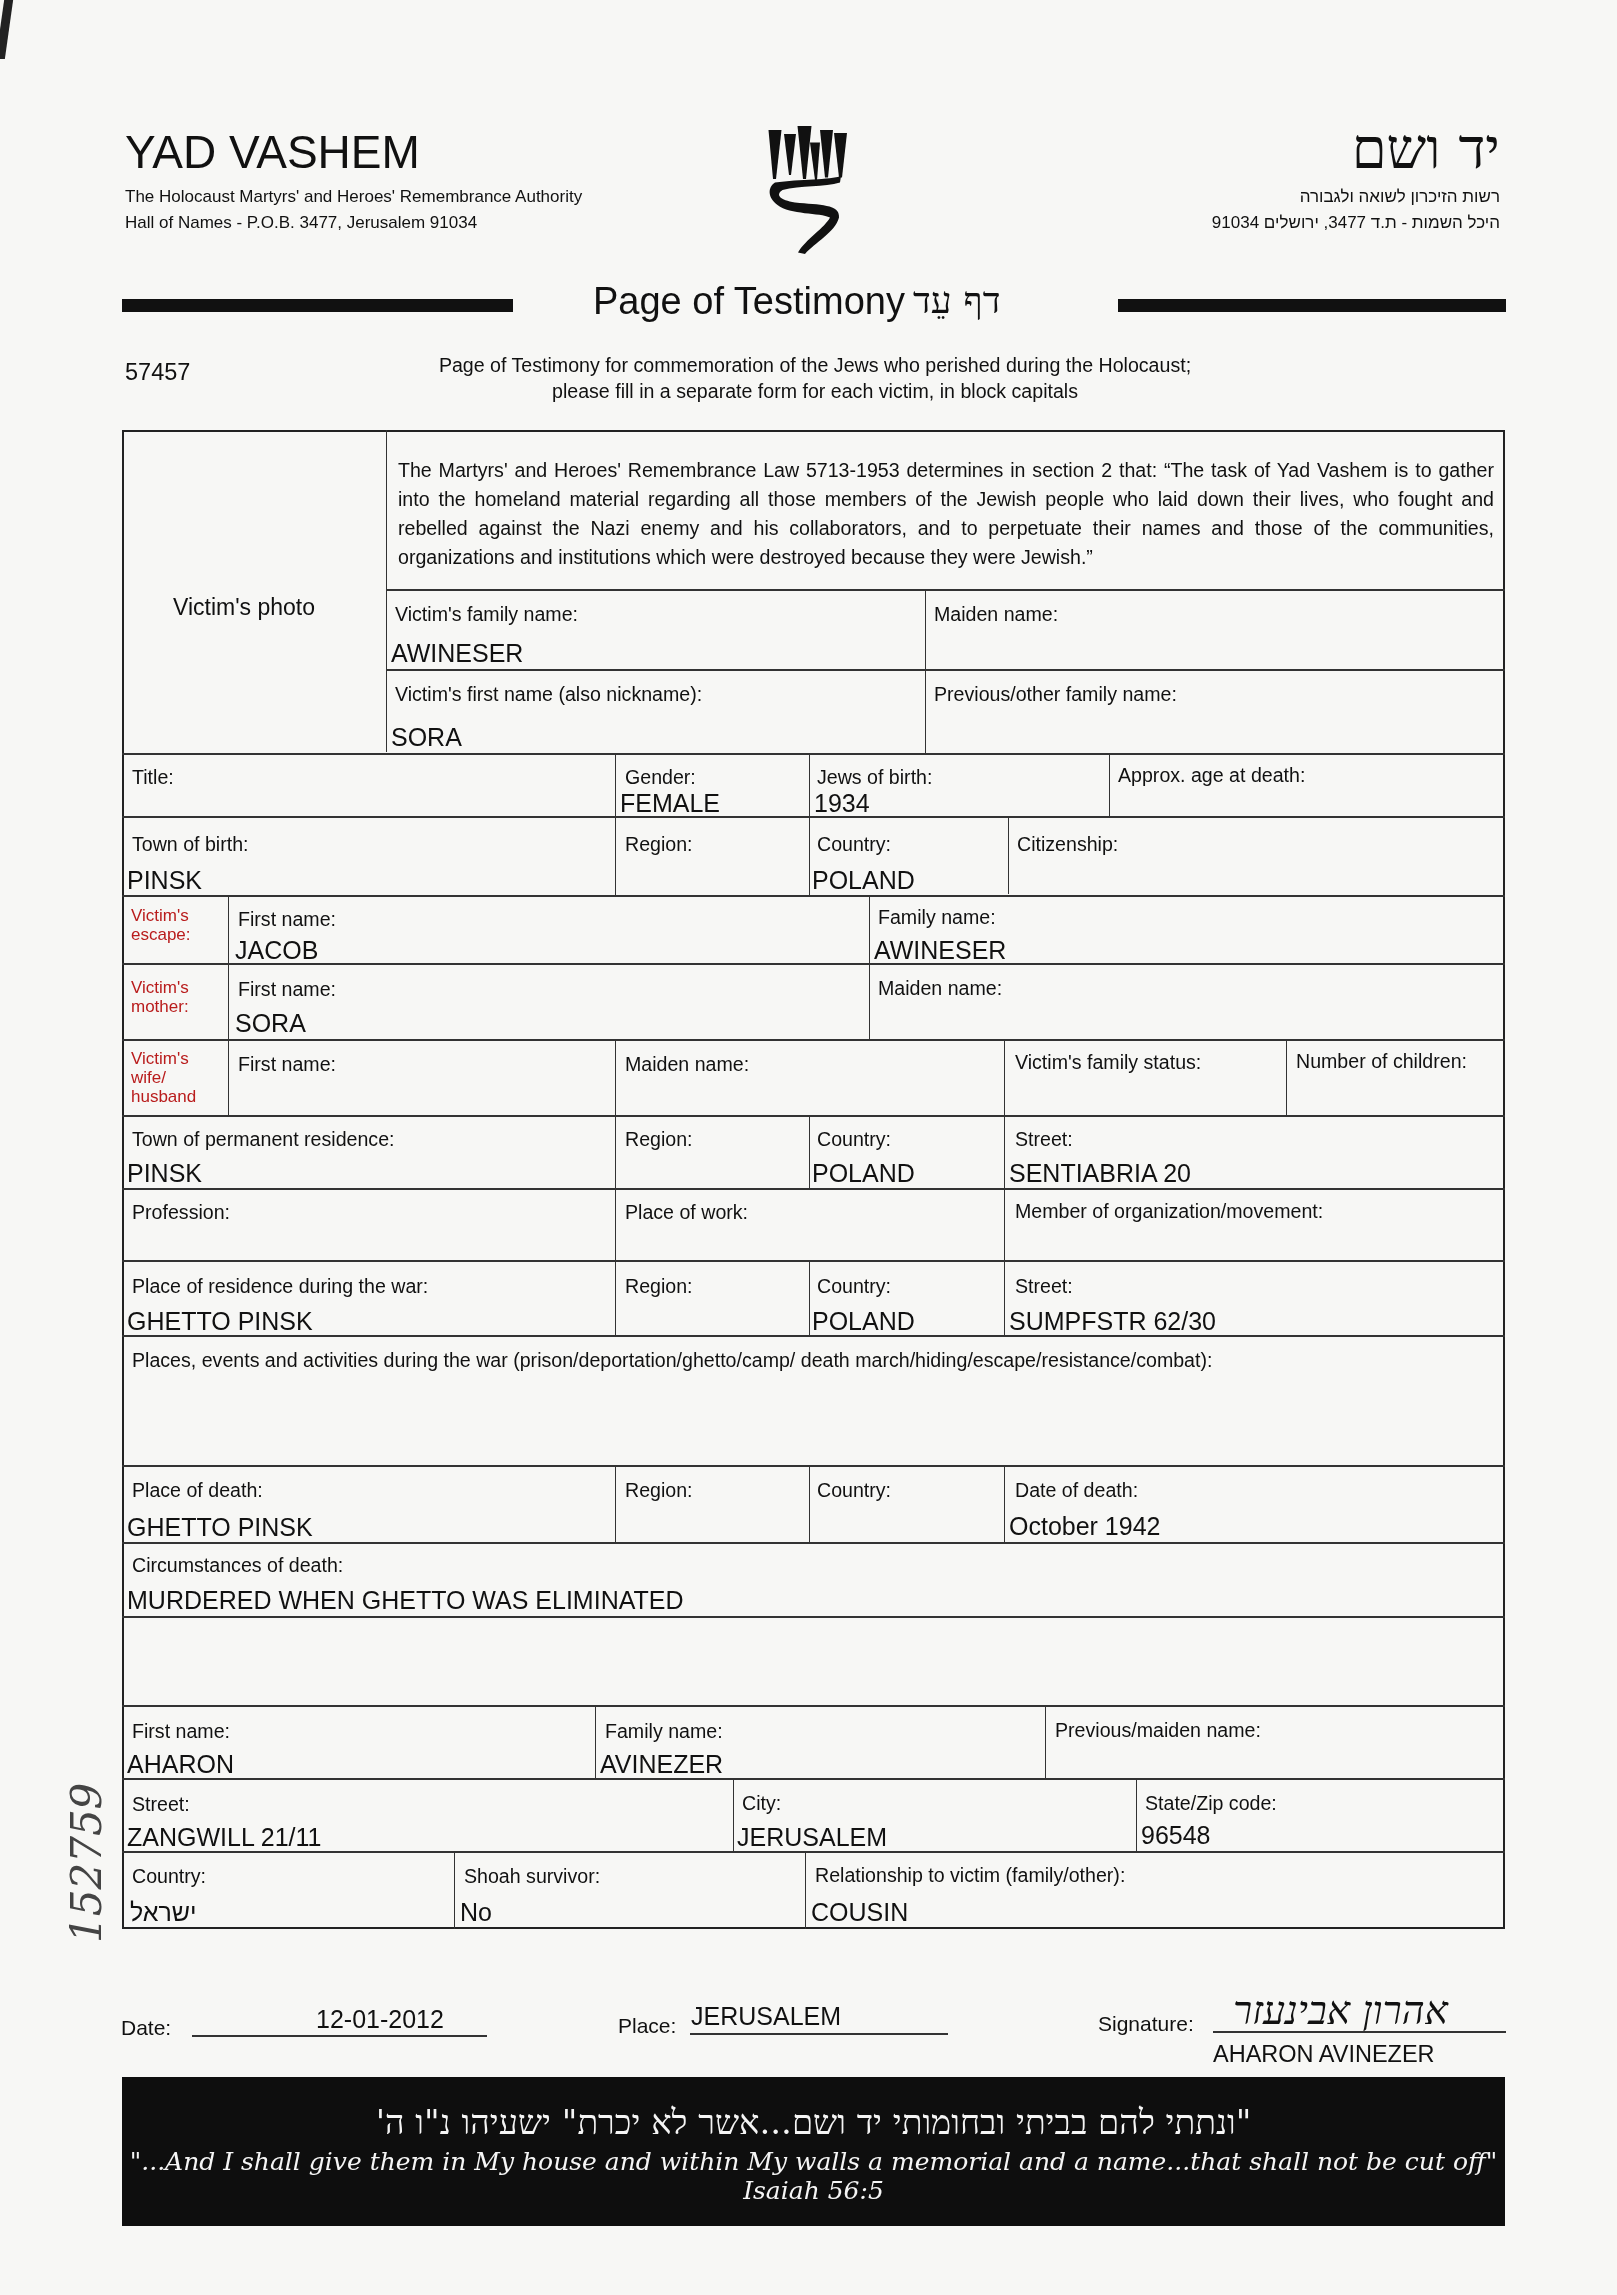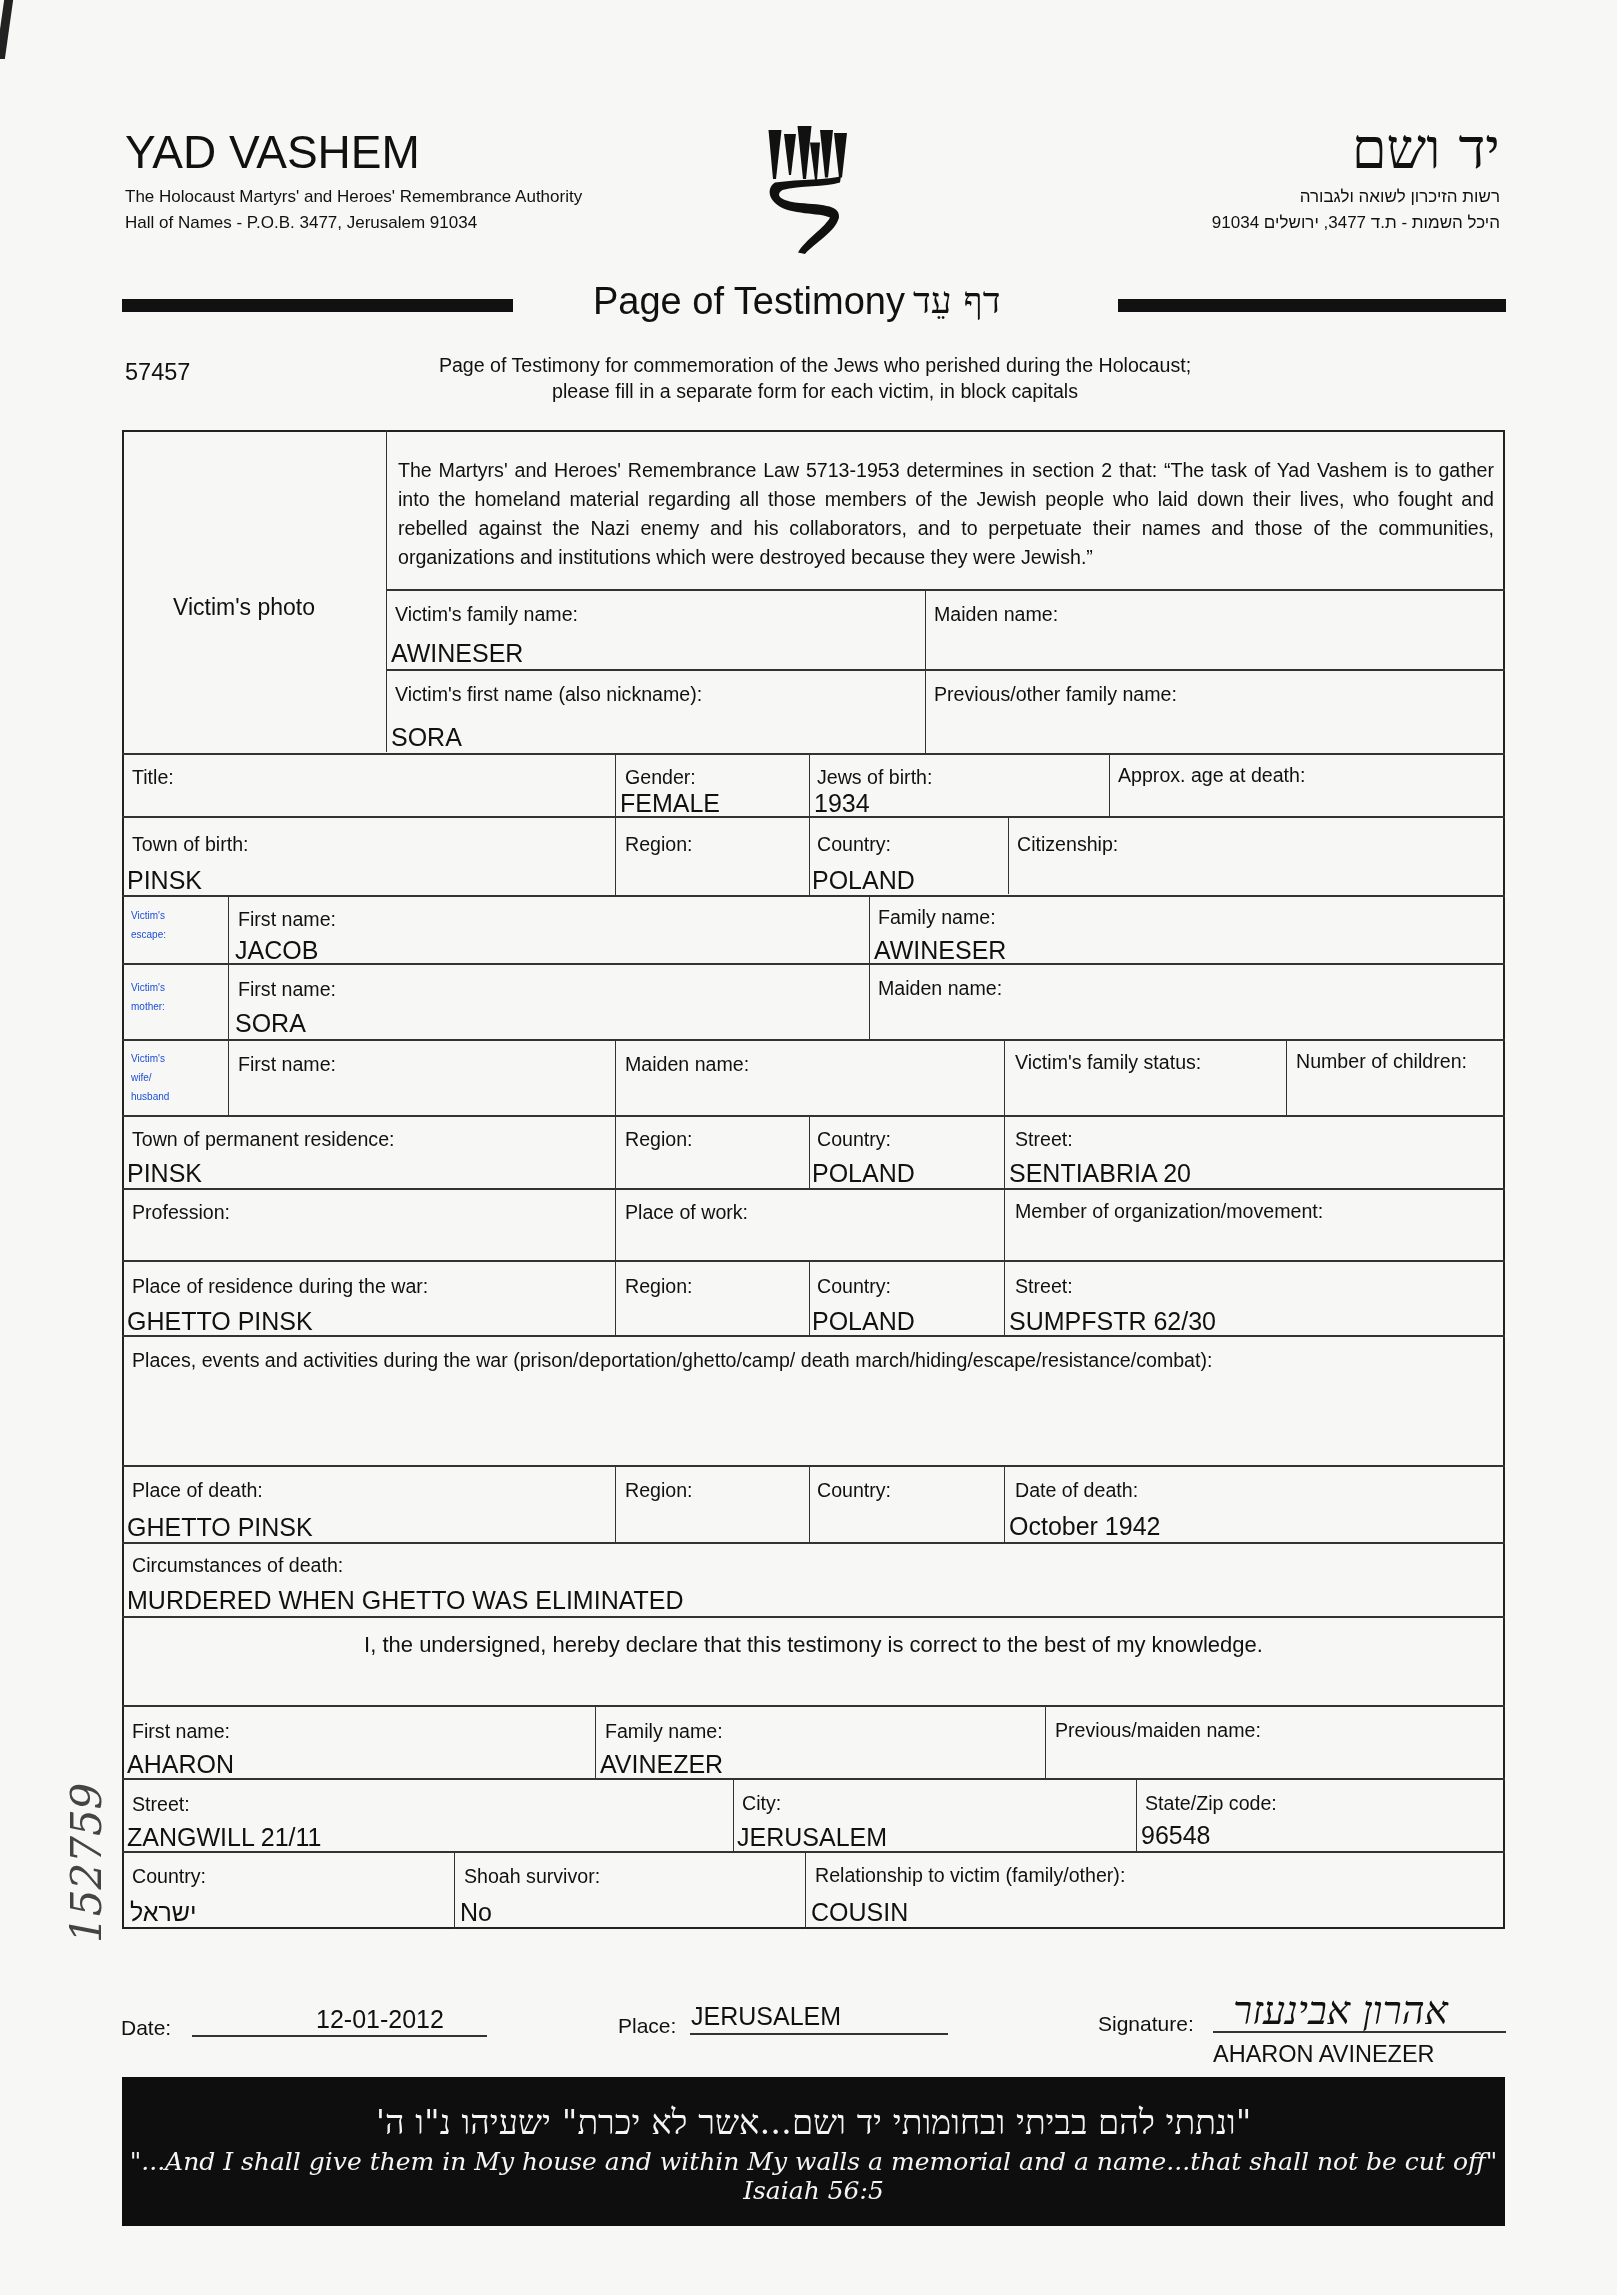--- a/index.html
+++ b/index.html
@@ -15,21 +15,21 @@
   .bar { height:13px; background:#111; top:299px; }
   .pot-title { left:593px; top:280px; font-size:38px; }
   .pot-he { left:913px; top:279px; font-size:37px; direction:rtl; font-family:"DejaVu Serif", serif; }
   .ref-num { left:125px; top:359px; font-size:23.5px; }
   .intro { left:391px; top:352px; width:848px; text-align:center; font-size:19.6px; line-height:26px; }
 
   .form { left:122px; top:430px; width:1383px; height:1499px; border:2px solid #222; box-sizing:border-box; }
   .hl { position:absolute; height:0; border-top:2.6px solid #333; }
   .vl { position:absolute; width:0; border-left:1.3px solid #333; }
   .lbl { position:absolute; font-size:19.6px; color:#111; white-space:nowrap; }
-  .lbl-sm { position:absolute; font-size:10px; line-height:19px; color:#1d4ed8; }
+  .lbl-sm { position:absolute; font-size:17px; line-height:19px; color:#b91c1c; }
   .val { position:absolute; font-size:25px; color:#111; white-space:nowrap; }
   .law { position:absolute; left:398px; top:456px; width:1096px; font-size:19.6px; line-height:29px; text-align:justify; }
   .photo-lbl { position:absolute; left:173px; top:574px; font-size:23px;margin-top:20px; }
   .declare { position:absolute; left:122px; width:1383px; text-align:center; font-size:22px; line-height:30px; top:1630px; }
 
   .side-num { left:62px; top:1643px; font-size:42px; font-family:"DejaVu Serif", serif; font-style:italic; color:#444;
               transform:rotate(-90deg); transform-origin:left top; top:1943px; }
 
   .sig-row .lbl { font-size:21px; }
   .uline { position:absolute; border-top:2px solid #333; height:0; }
@@ -217,21 +217,20 @@
 <div class="lbl" style="left:625px;top:1479px;">Region:</div>
 <div class="val" style="left:625px;top:1513px;"></div>
 <div class="lbl" style="left:817px;top:1479px;">Country:</div>
 <div class="val" style="left:817px;top:1513px;"></div>
 <div class="lbl" style="left:1015px;top:1479px;">Date of death:</div>
 <div class="val" style="left:1009px;top:1512px;">October 1942</div>
 <div class="lbl" style="left:132px;top:1554px;">Circumstances of death:</div>
 <div class="val" style="left:127px;top:1586px;">MURDERED WHEN GHETTO WAS ELIMINATED</div>
 
 <div class="declare">
-  <div>I, the undersigned, hereby declare that this testimony is correct to the best of my knowledge.</div>
 </div>
 
 <div class="lbl" style="left:132px;top:1720px;">First name:</div>
 <div class="val" style="left:127px;top:1750px;">AHARON</div>
 <div class="lbl" style="left:605px;top:1720px;">Family name:</div>
 <div class="val" style="left:600px;top:1750px;">AVINEZER</div>
 <div class="lbl" style="left:1055px;top:1719px;">Previous/maiden name:</div>
 <div class="val" style="left:1055px;top:1750px;"></div>
 
 <div class="lbl" style="left:132px;top:1793px;">Street:</div>

